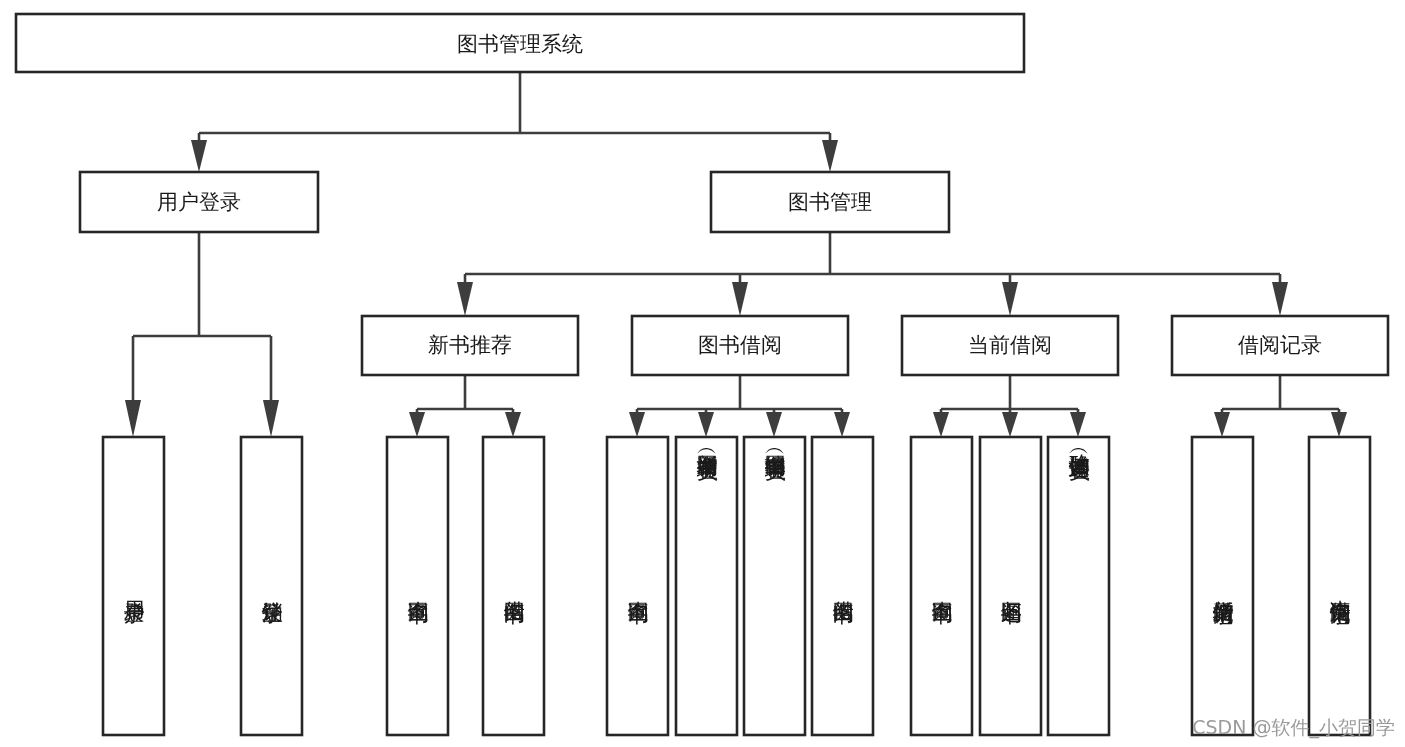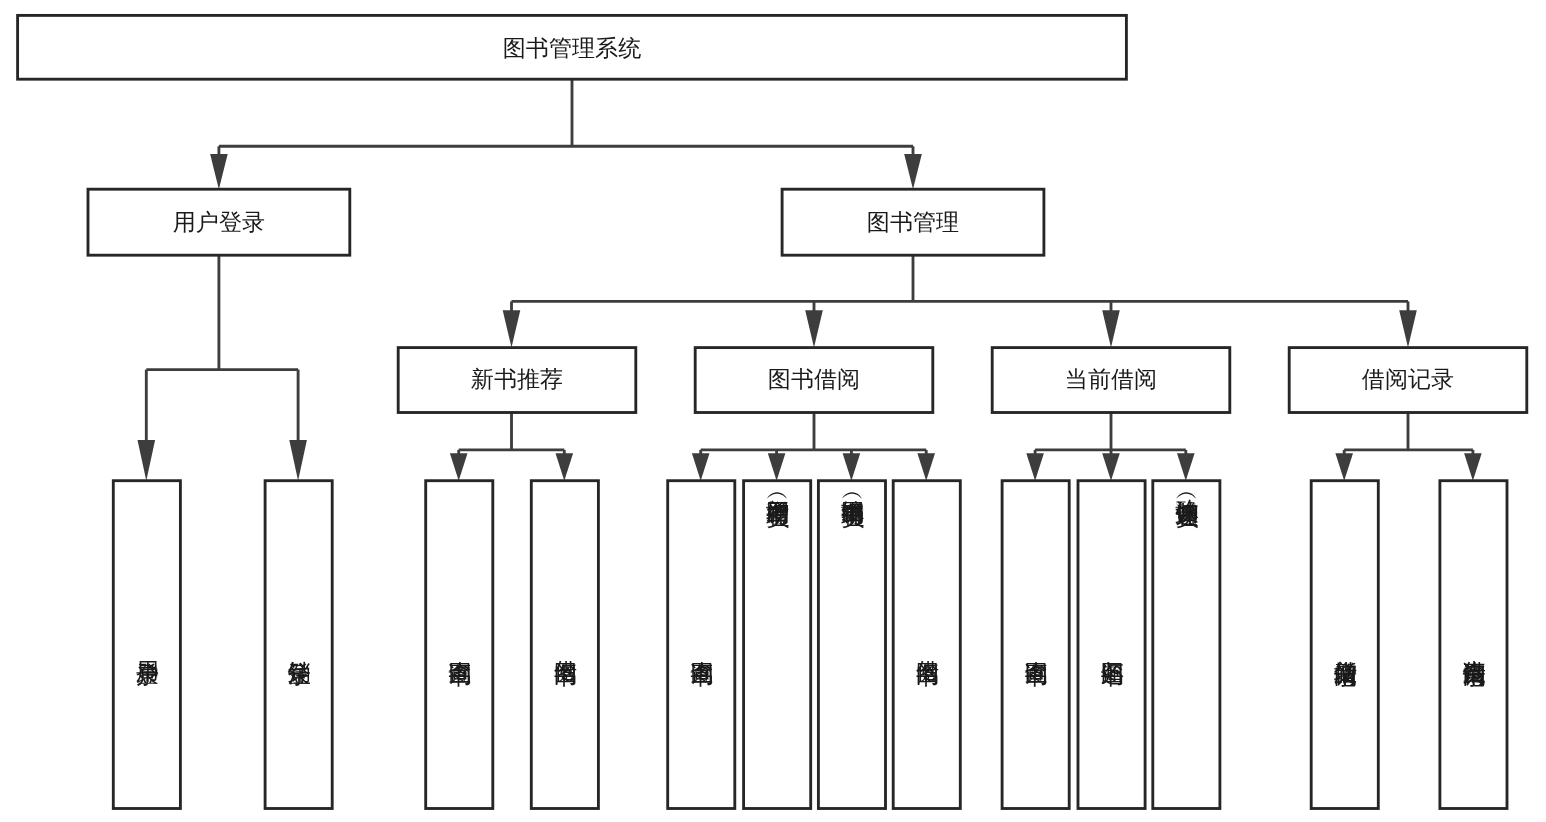--- a/index.html
+++ b/index.html
@@ -246,14 +246,15 @@
     <span class="vtext">确认归还（管理员）</span>
   </div>
 
   <div class="vtext-wrap" style="left:1192px; top:437px; width:61px; height:298px;">
     <span class="vtext">新增借阅记录</span>
   </div>
   <div class="vtext-wrap" style="left:1309px; top:437px; width:61px; height:298px;">
     <span class="vtext">查询借阅记录</span>
   </div>
 
+  <div class="watermark">CSDN @软件_小贺同学</div>
 
 </div>
 
 </body></html>

